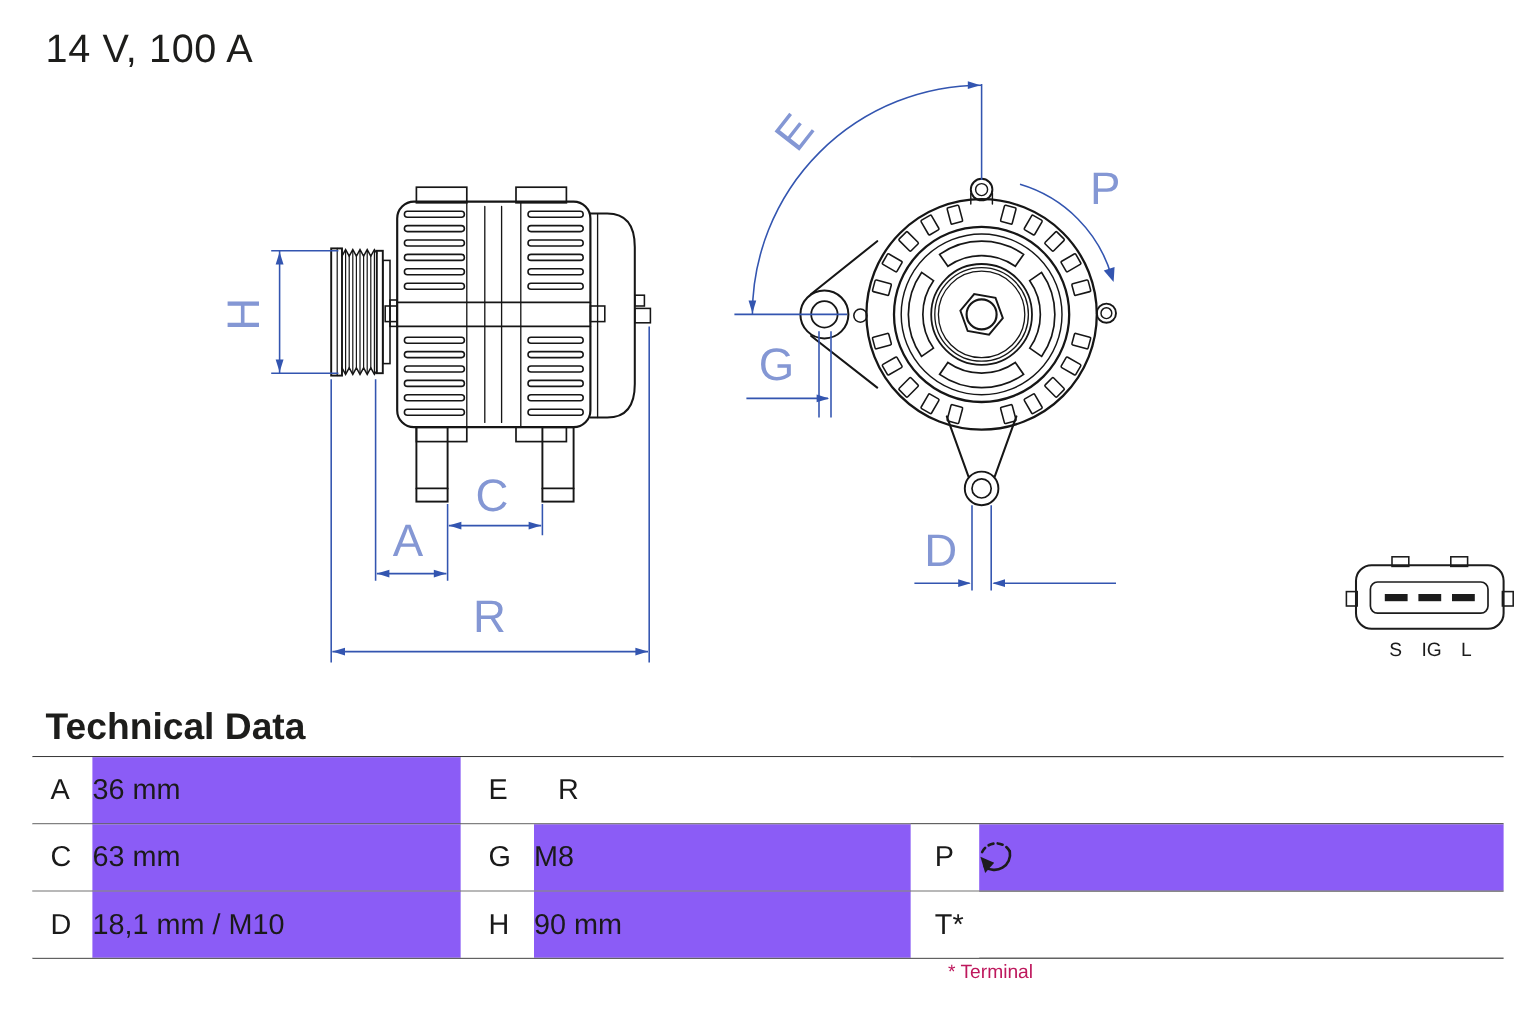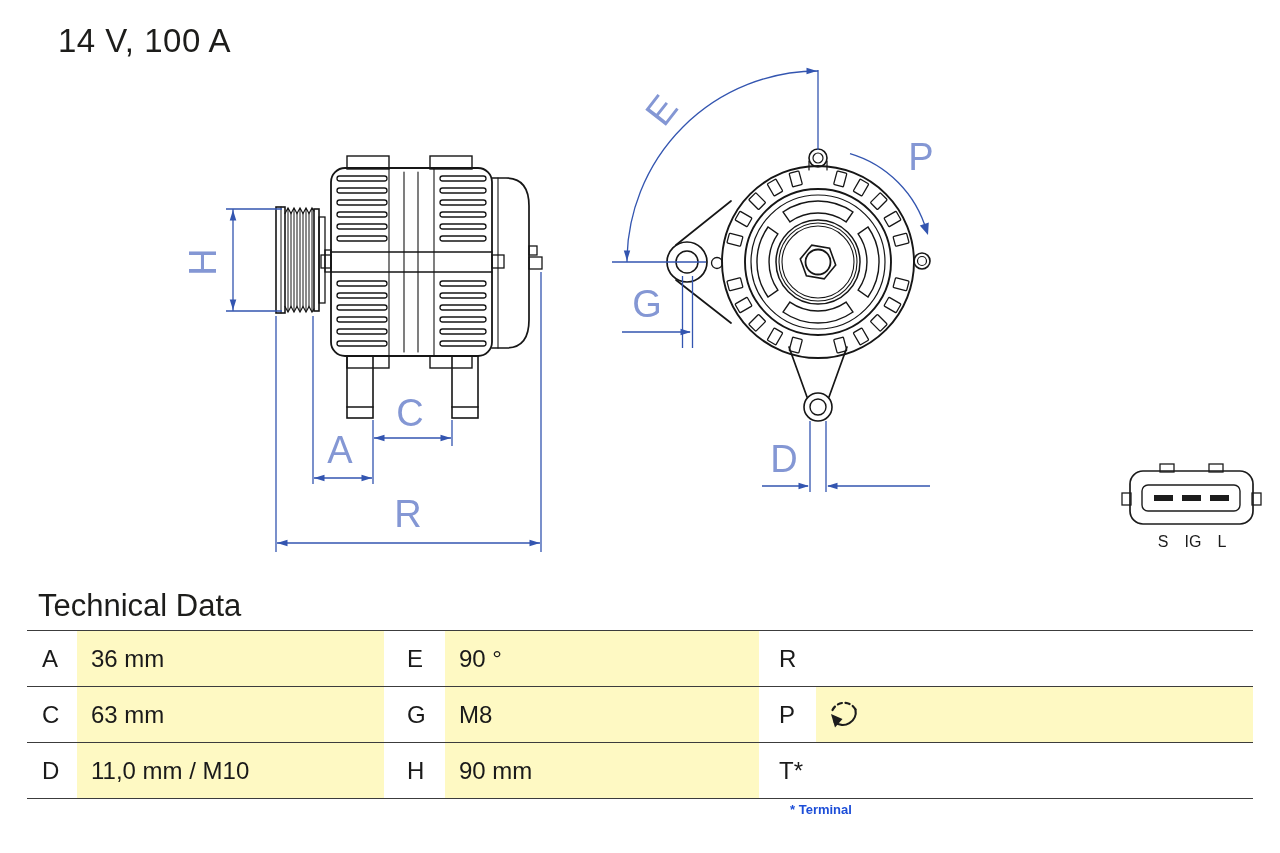--- a/index.html
+++ b/index.html
@@ -1,29 +1,29 @@
 <!DOCTYPE html>
 <html><head>
 <meta charset="utf-8">
 <style>
   html,body{margin:0;padding:0;background:#fff;}
   body{font-family:"Liberation Sans",sans-serif;color:#1a1a1a;}
   #stage{position:relative;width:1280px;height:853px;background:#ffffff;overflow:hidden;}
   #draw-svg{position:absolute;left:0;top:0;}
-  .title{position:absolute;left:38px;top:22px;font-size:33px;font-weight:500;color:#1d1d1b;letter-spacing:.5px;margin-left:20px;}
-  .th{position:absolute;left:38px;top:588px;font-size:31px;font-weight:normal;color:#1d1d1b;}
+  .title{position:absolute;left:38px;top:22px;font-size:33px;font-weight:500;color:#1d1d1b;letter-spacing:.5px;}
+  .th{position:absolute;left:38px;top:588px;font-size:31px;font-weight:bold;color:#1d1d1b;}
   .tbl{position:absolute;left:27px;top:630px;width:1226px;}
   .row{display:grid;grid-template-columns:50px 307px 61px 314px 57px 1fr;height:55px;border-top:1.5px solid #3c3c3c;}
   .row:last-child{border-bottom:1.5px solid #3c3c3c;}
   .cell{display:flex;align-items:center;font-size:24px;color:#1a1a1a;}
   .k{background:#fff;padding-left:15px;}
   .k.k2{padding-left:23px;}
   .k.k3{padding-left:20px;}
-  .v{background:#fef9c3;padding-left:14px;}
-  .fnote{position:absolute;left:790px;top:802px;font-size:13px;color:#1d4ed8;font-weight:bold;}
+  .v{background:#8b5cf6;}
+  .fnote{position:absolute;left:790px;top:802px;font-size:16px;color:#be185d;}
   svg text{font-family:"Liberation Sans","DejaVu Sans",sans-serif;}
   .dimtxt{fill:#8497d4;}
   .pintxt{fill:#1c1c1c;font-size:16px;}
 </style>
 </head>
 <body>
 
 <div id="stage">
 
   <div class="title">14 V, 100 A</div>
@@ -219,42 +219,41 @@
     </g>
   </svg>
 
   <div class="th">Technical Data</div>
 
   <div class="tbl">
     <div class="row">
       <div class="cell k">A</div>
       <div class="cell v">36 mm</div>
       <div class="cell k k2">E</div>
-      <div class="cell v">90 °</div>
       <div class="cell k k3">R</div>
     </div>
     <div class="row">
       <div class="cell k">C</div>
       <div class="cell v">63 mm</div>
       <div class="cell k k2">G</div>
       <div class="cell v">M8</div>
       <div class="cell k k3">P</div>
       <div class="cell v">
         <span style="margin-left:-4px;display:inline-flex;">
           <svg width="36" height="40" viewBox="0 0 36 40">
             <path d="M6.5,15 A13,13 0 0 1 29.5,14.5" fill="none" stroke="#1c1c1c" stroke-width="2.2" stroke-linecap="round" stroke-dasharray="4.2,3.6"></path>
             <path d="M29.5,14.5 A13,13 0 0 1 8.5,27" fill="none" stroke="#1c1c1c" stroke-width="2.2" stroke-linecap="round"></path>
             <polygon points="5,19 16.5,24 9,32.5" fill="#1c1c1c"></polygon>
           </svg>
         </span>
       </div>
     </div>
     <div class="row">
       <div class="cell k">D</div>
-      <div class="cell v">11,0 mm / M10</div>
+      <div class="cell v">18,1 mm / M10</div>
       <div class="cell k k2">H</div>
       <div class="cell v">90 mm</div>
       <div class="cell k k3">T*</div>
     </div>
   </div>
 
   <div class="fnote">* Terminal</div>
 
 </div>
 

